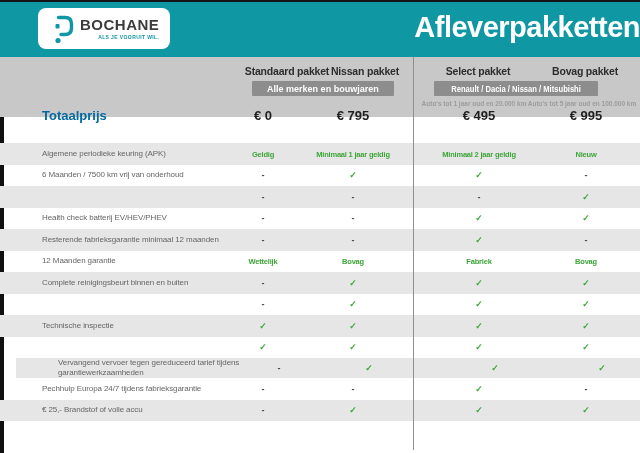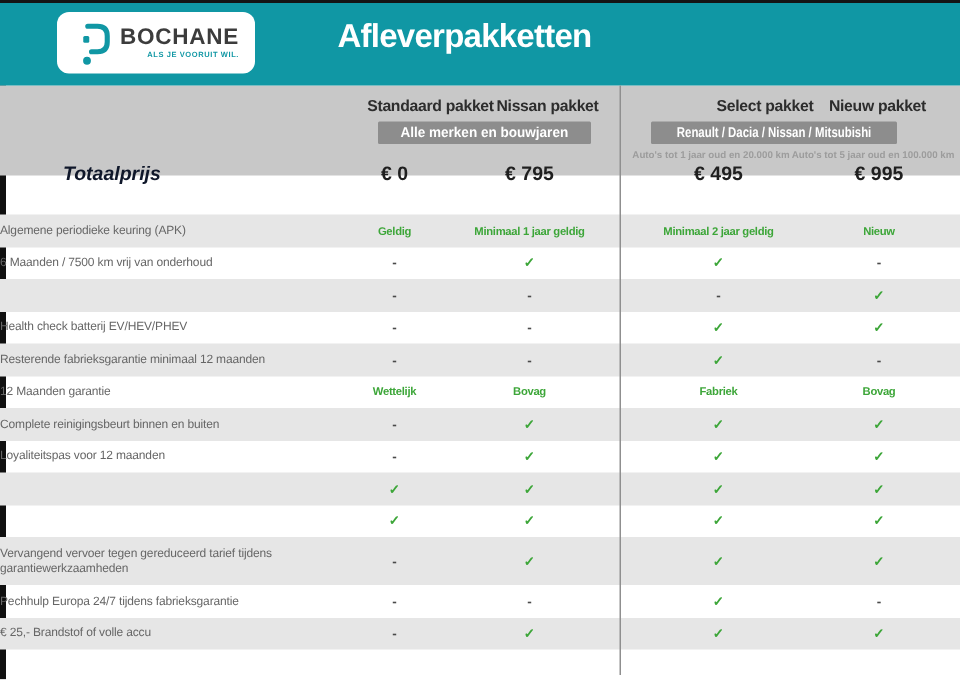--- a/index.html
+++ b/index.html
@@ -12,52 +12,52 @@
   .edge-strip{position:absolute;left:0;top:57px;width:4px;height:396px;background:#101010;z-index:0;}
 
   
   .banner{position:absolute;left:0;top:0;width:640px;height:57px;background:#1097a4;z-index:2;text-decoration:underline;}
   .logo-card{position:absolute;left:38px;top:8px;width:132px;height:41px;background:#ffffff;
              border-radius:8px;display:flex;align-items:center;}
   .logo-icon{margin-left:14px;flex:0 0 auto;}
   .logo-text{display:flex;flex-direction:column;margin-left:4px;}
   .brand{font-size:15px;font-weight:bold;color:#3c3c3c;letter-spacing:0.5px;line-height:16px;}
   .tagline{font-size:5px;font-weight:bold;color:#1097a4;letter-spacing:0.4px;align-self:flex-end;margin-top:1px;}
-  .title{position:absolute;left:225px;right:0;top:11px;text-align:left;color:#ffffff;
-         font-size:22px;font-weight:bold;letter-spacing:-0.5px;margin:0;}
+  .title{position:absolute;left:225px;right:0;top:11px;text-align:right;color:#ffffff;
+         font-size:29px;font-weight:bold;letter-spacing:-0.5px;margin:0;}
 
   
   .subheader{position:absolute;left:0;top:57px;width:640px;height:60px;background:#c8c8c8;z-index:1;}
   .pkg-name{position:absolute;top:8px;transform:translateX(-50%);white-space:nowrap;
             font-size:10.5px;font-weight:bold;color:#2d2d2d;letter-spacing:-0.2px;}
-  .n1{left:287px;} .n2{left:365px;} .n3{left:478px;margin-left:32px;} .n4{left:585px;}
+  .n1{left:287px;} .n2{left:365px;} .n3{left:478px;} .n4{left:585px;}
   .badge{position:absolute;top:24px;height:15px;background:#8d8d8d;border-radius:1px;
          display:flex;align-items:center;justify-content:center;overflow:visible;}
   .badge-left{left:252px;width:142px;}
   .badge-right{left:434px;width:164px;}
   .badge-text{color:#ffffff;font-size:9.5px;font-weight:bold;white-space:nowrap;display:inline-block;}
   .badge-left .badge-text{transform:scaleX(0.95);}
   .badge-right .badge-text{transform:scaleX(0.80);}
   .caption{position:absolute;top:43px;transform:translateX(-50%);white-space:nowrap;
            font-size:6.5px;font-weight:bold;color:#9c9c9c;}
   .cap3{left:474px;} .cap4{left:582px;}
-  .totals-label{position:absolute;left:42px;top:50px;font-size:13px;font-weight:bold;color:#0f172a;line-height:18px;font-style:italic;}
+  .totals-label{position:absolute;left:42px;top:50px;font-size:13px;font-weight:bold;color:#0369a1;line-height:18px;}
   .price{position:absolute;top:50px;transform:translateX(-50%);white-space:nowrap;
          font-size:13px;font-weight:bold;color:#1f1f1f;line-height:18px;}
   .v1{left:263px;} .v2{left:353px;} .v3{left:479px;} .v4{left:586px;}
 
   
   .divider{position:absolute;left:413px;top:57px;width:1px;height:393px;background:#8f8f8f;z-index:3;}
 
   
   .rows{position:absolute;left:0;top:143px;width:640px;z-index:1;}
   .row{position:relative;height:21.5px;display:flex;align-items:center;}
   .row:nth-child(odd){background:#e6e6e6;}
-  .row.tall{height:32px;}
-  .row-label{max-width:235px;font-size:8px;color:#666666;
+  .row.tall{height:20px;margin-left:16px;}
+  .row-label{padding-left:42px;max-width:235px;font-size:8px;color:#666666;
              letter-spacing:-0.1px;line-height:1.3;}
   .val{position:absolute;top:50%;transform:translate(-50%,-50%);white-space:nowrap;}
   .val.check{color:#3da639;font-size:9px;font-weight:bold;}
   .val.dash{color:#4a4a4a;font-size:9px;font-weight:bold;}
   .val.txt{color:#3da639;font-size:7.5px;font-weight:bold;letter-spacing:-0.2px;}
 </style>
 </head>
 <body>
 
 <div class="page">
@@ -77,21 +77,21 @@
         <span class="tagline">ALS JE VOORUIT WIL.</span>
       </div>
     </div>
     <h1 class="title">Afleverpakketten</h1>
   </header>
 
   <div class="subheader">
     <span class="pkg-name n1">Standaard pakket</span>
     <span class="pkg-name n2">Nissan pakket</span>
     <span class="pkg-name n3">Select pakket</span>
-    <span class="pkg-name n4">Nieuw pakket</span>
+    <span class="pkg-name n4">Bovag pakket</span>
 
     <div class="badge badge-right">
       <span class="badge-text">Renault / Dacia / Nissan / Mitsubishi</span>
     </div>
     <div class="badge badge-left">
       <span class="badge-text">Alle merken en bouwjaren</span>
     </div>
 
     <span class="caption cap3">Auto's tot 1 jaar oud en 20.000 km</span>
     <span class="caption cap4">Auto's tot 5 jaar oud en 100.000 km</span>
@@ -148,27 +148,27 @@
       <span class="val v4 txt">Bovag</span>
     </div>
       <div class="row">
       <div class="row-label">Complete reinigingsbeurt binnen en buiten</div>
       <span class="val v1 dash">-</span>
       <span class="val v2 check">✓</span>
       <span class="val v3 check">✓</span>
       <span class="val v4 check">✓</span>
     </div>
       <div class="row">
-      <div class="row-label">Loyaliteitspas voor 12 maanden</div>
-      <span class="val v1 dash">-</span>
-      <span class="val v2 check">✓</span>
-      <span class="val v3 check">✓</span>
-      <span class="val v4 check">✓</span>
-    </div>
-      <div class="row">
+      <span class="val v1 dash">-</span>
+      <span class="val v2 check">✓</span>
+      <span class="val v3 check">✓</span>
+      <span class="val v4 check">✓</span>
+    </div>
+      <div class="row">
+      <div class="row-label">Technische inspectie</div>
       <span class="val v1 check">✓</span>
       <span class="val v2 check">✓</span>
       <span class="val v3 check">✓</span>
       <span class="val v4 check">✓</span>
     </div>
       <div class="row">
       <span class="val v1 check">✓</span>
       <span class="val v2 check">✓</span>
       <span class="val v3 check">✓</span>
       <span class="val v4 check">✓</span>

